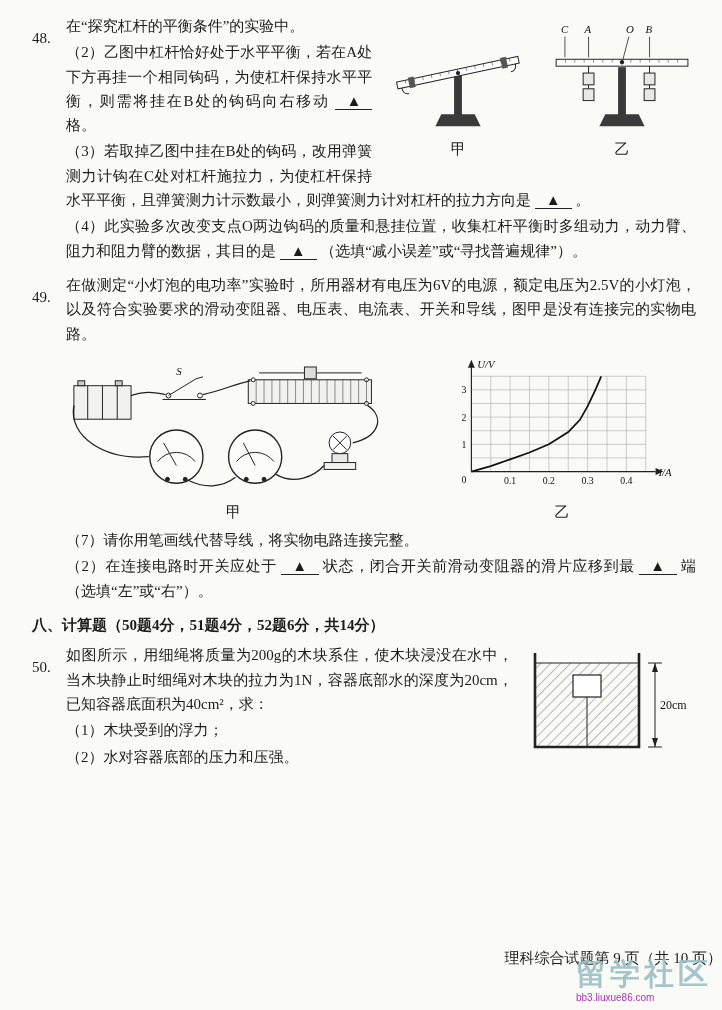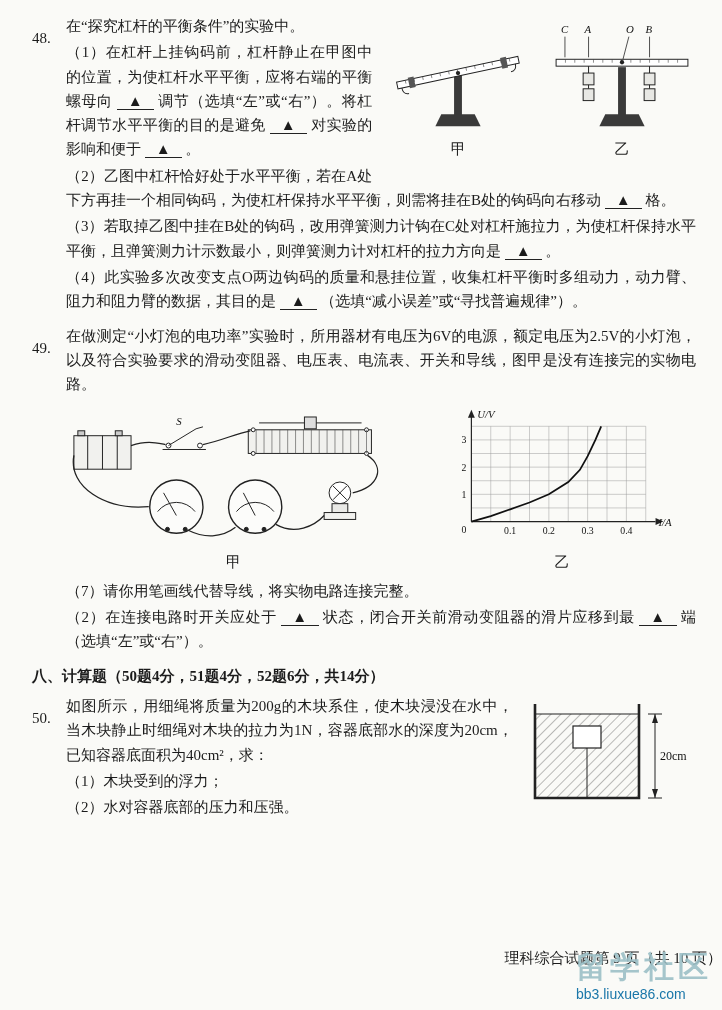--- a/index.html
+++ b/index.html
@@ -15,21 +15,21 @@
   .fig48 figure,.figrow figure{display:inline-block;margin:0;text-align:center;vertical-align:bottom;}
   figcaption{font-size:15px;margin-top:1px;}
   .figrow{display:flex;justify-content:space-between;align-items:flex-end;
           margin:6px 0 4px 0;padding-right:14px;}
   .section-title{font-weight:bold;margin:8px 0 6px 0;}
   .fig50{float:right;margin:0 0 4px 8px;}
   .footer{position:absolute;left:0;right:0;bottom:40px;text-align:right;font-size:15px;}
   .watermark{position:absolute;right:10px;bottom:4px;text-align:left;opacity:.9;
              font-family:"Liberation Sans","DejaVu Sans",sans-serif;}
   .wm-title{font-size:30px;font-weight:bold;color:#9cc0c7;letter-spacing:4px;line-height:1.1;}
-  .wm-url{font-size:14px;color:#0369a1;}
+  .wm-url{font-size:10px;color:#a21caf;}
   svg{display:block;}
   svg text{font-family:"Liberation Serif","DejaVu Serif",serif;}
 </style>
 </head>
 <body>
 
 <div class="page">
   <div class="content">
 
     <div class="question">
@@ -109,21 +109,20 @@
                 <line x1="103" y1="51" x2="103" y2="58"></line>
                 <rect x="97.5" y="58" width="11" height="12" fill="#e8e8e4"></rect>
                 <line x1="103" y1="70" x2="103" y2="74"></line>
                 <rect x="97.5" y="74" width="11" height="12" fill="#e8e8e4"></rect>
               </g>
             </svg>
             <figcaption>乙</figcaption>
           </figure>
         </div>
         <p>在“探究杠杆的平衡条件”的实验中。</p>
-        <p>（1）在杠杆上挂钩码前，杠杆静止在甲图中的位置，为使杠杆水平平衡，应将右端的平衡螺母向 <span class="blank">▲</span> 调节（选填“左”或“右”）。将杠杆调节水平平衡的目的是避免 <span class="blank">▲</span> 对实验的影响和便于 <span class="blank">▲</span> 。</p>
         <p>（2）乙图中杠杆恰好处于水平平衡，若在A处下方再挂一个相同钩码，为使杠杆保持水平平衡，则需将挂在B处的钩码向右移动 <span class="blank">▲</span> 格。</p>
         <p>（3）若取掉乙图中挂在B处的钩码，改用弹簧测力计钩在C处对杠杆施拉力，为使杠杆保持水平平衡，且弹簧测力计示数最小，则弹簧测力计对杠杆的拉力方向是 <span class="blank">▲</span> 。</p>
         <p>（4）此实验多次改变支点O两边钩码的质量和悬挂位置，收集杠杆平衡时多组动力，动力臂、阻力和阻力臂的数据，其目的是 <span class="blank">▲</span> （选填“减小误差”或“寻找普遍规律”）。</p>
       </div>
     </div>
 
     <div class="question">
       <span class="qnum">49.</span>
       <div class="qbody">
         <p>在做测定“小灯泡的电功率”实验时，所用器材有电压为6V的电源，额定电压为2.5V的小灯泡，以及符合实验要求的滑动变阻器、电压表、电流表、开关和导线，图甲是没有连接完的实物电路。</p>

